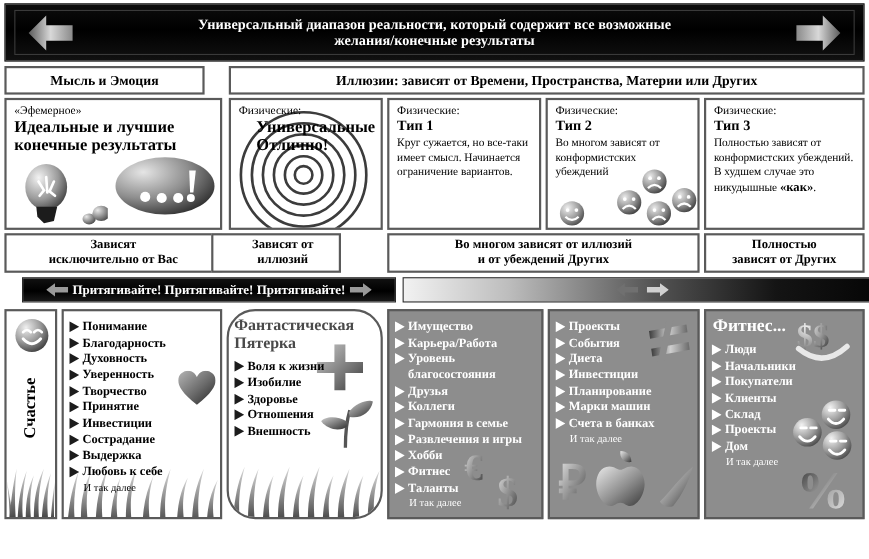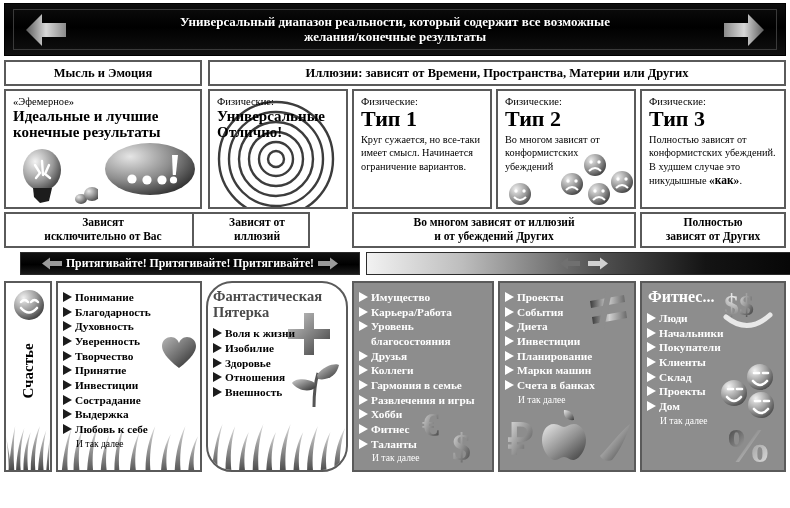--- a/index.html
+++ b/index.html
@@ -34,38 +34,38 @@
   .arrL{ left:10px;} .arrR{ right:10px;}
 
   
   .hdrrow{ position:absolute; left:4px; top:60px; width:782px; height:26px; }
   .hdrbox{
     position:absolute; top:0; height:26px;
     background:#fff; border:2px solid #5a5a5a;
     display:flex; align-items:center; justify-content:center;
     font-weight:bold; font-size:12.5px; font-family:"Liberation Serif",serif;
   }
-  .hdr-a{ left:0; width:198px; }
+  .hdr-a{ left:0; width:182px; }
   .hdr-b{ left:204px; width:578px; }
 
   
   .cols{ position:absolute; left:4px; top:89px; width:782px; height:120px; }
   .col{
     position:absolute; top:0; height:120px; background:#fff;
     border:2px solid #5a5a5a; overflow:hidden;
   }
   .c1{ left:0;   width:198px; }
   .c2{ left:204px; width:140px; }
   .c3{ left:348px; width:140px; }
   .c4{ left:492px; width:140px; }
   .c5{ left:636px; width:146px; }
   .col .pad{ position:relative; padding:5px 6px 0 7px; z-index:3; }
   .kicker-serif{ font-size:10.5px; font-family:"Liberation Serif",serif; }
   .bigttl{ font-size:15px; font-weight:bold; line-height:1.08; font-family:"Liberation Serif",serif;}
-  .bigttl2{ font-size:22px; font-weight:bold; line-height:1.05; font-family:"Liberation Serif",serif;}
+  .bigttl2{ font-size:13px; font-weight:bold; line-height:1.05; font-family:"Liberation Serif",serif;}
   .body-t{ font-size:10.3px; line-height:1.30; font-family:"Liberation Serif",serif; margin-top:3px;}
   .body-t b{ font-size:11.5px; }
 
   
   .deprow{ position:absolute; left:4px; top:212px; width:782px; height:36px; }
   .depbox{
     position:absolute; top:0; height:36px; background:#fff; border:2px solid #5a5a5a;
     display:flex; align-items:center; justify-content:center; text-align:center;
     font-weight:bold; font-size:11.5px; line-height:1.18; font-family:"Liberation Serif",serif;
   }
@@ -222,21 +222,21 @@
           <circle cx="60" cy="62" r="8"></circle>
           <circle cx="60" cy="62" r="17"></circle>
           <circle cx="60" cy="62" r="27"></circle>
           <circle cx="60" cy="62" r="37"></circle>
           <circle cx="60" cy="62" r="47"></circle>
           <circle cx="60" cy="62" r="57"></circle>
         </g>
       </svg>
       <div class="pad">
         <div class="kicker-serif">Физические:</div>
-        <div class="bigttl" style="margin-top:1px;">
+        <div class="bigttl" style="margin-top:1px;margin-left:16px;">
           <div>Универсальные</div>
           <div>Отлично!</div>
         </div>
       </div>
     </div>
 
     <div class="col c3">
       <div class="pad">
         <div class="kicker-serif">Физические:</div>
         <div class="bigttl2">Тип 1</div>

